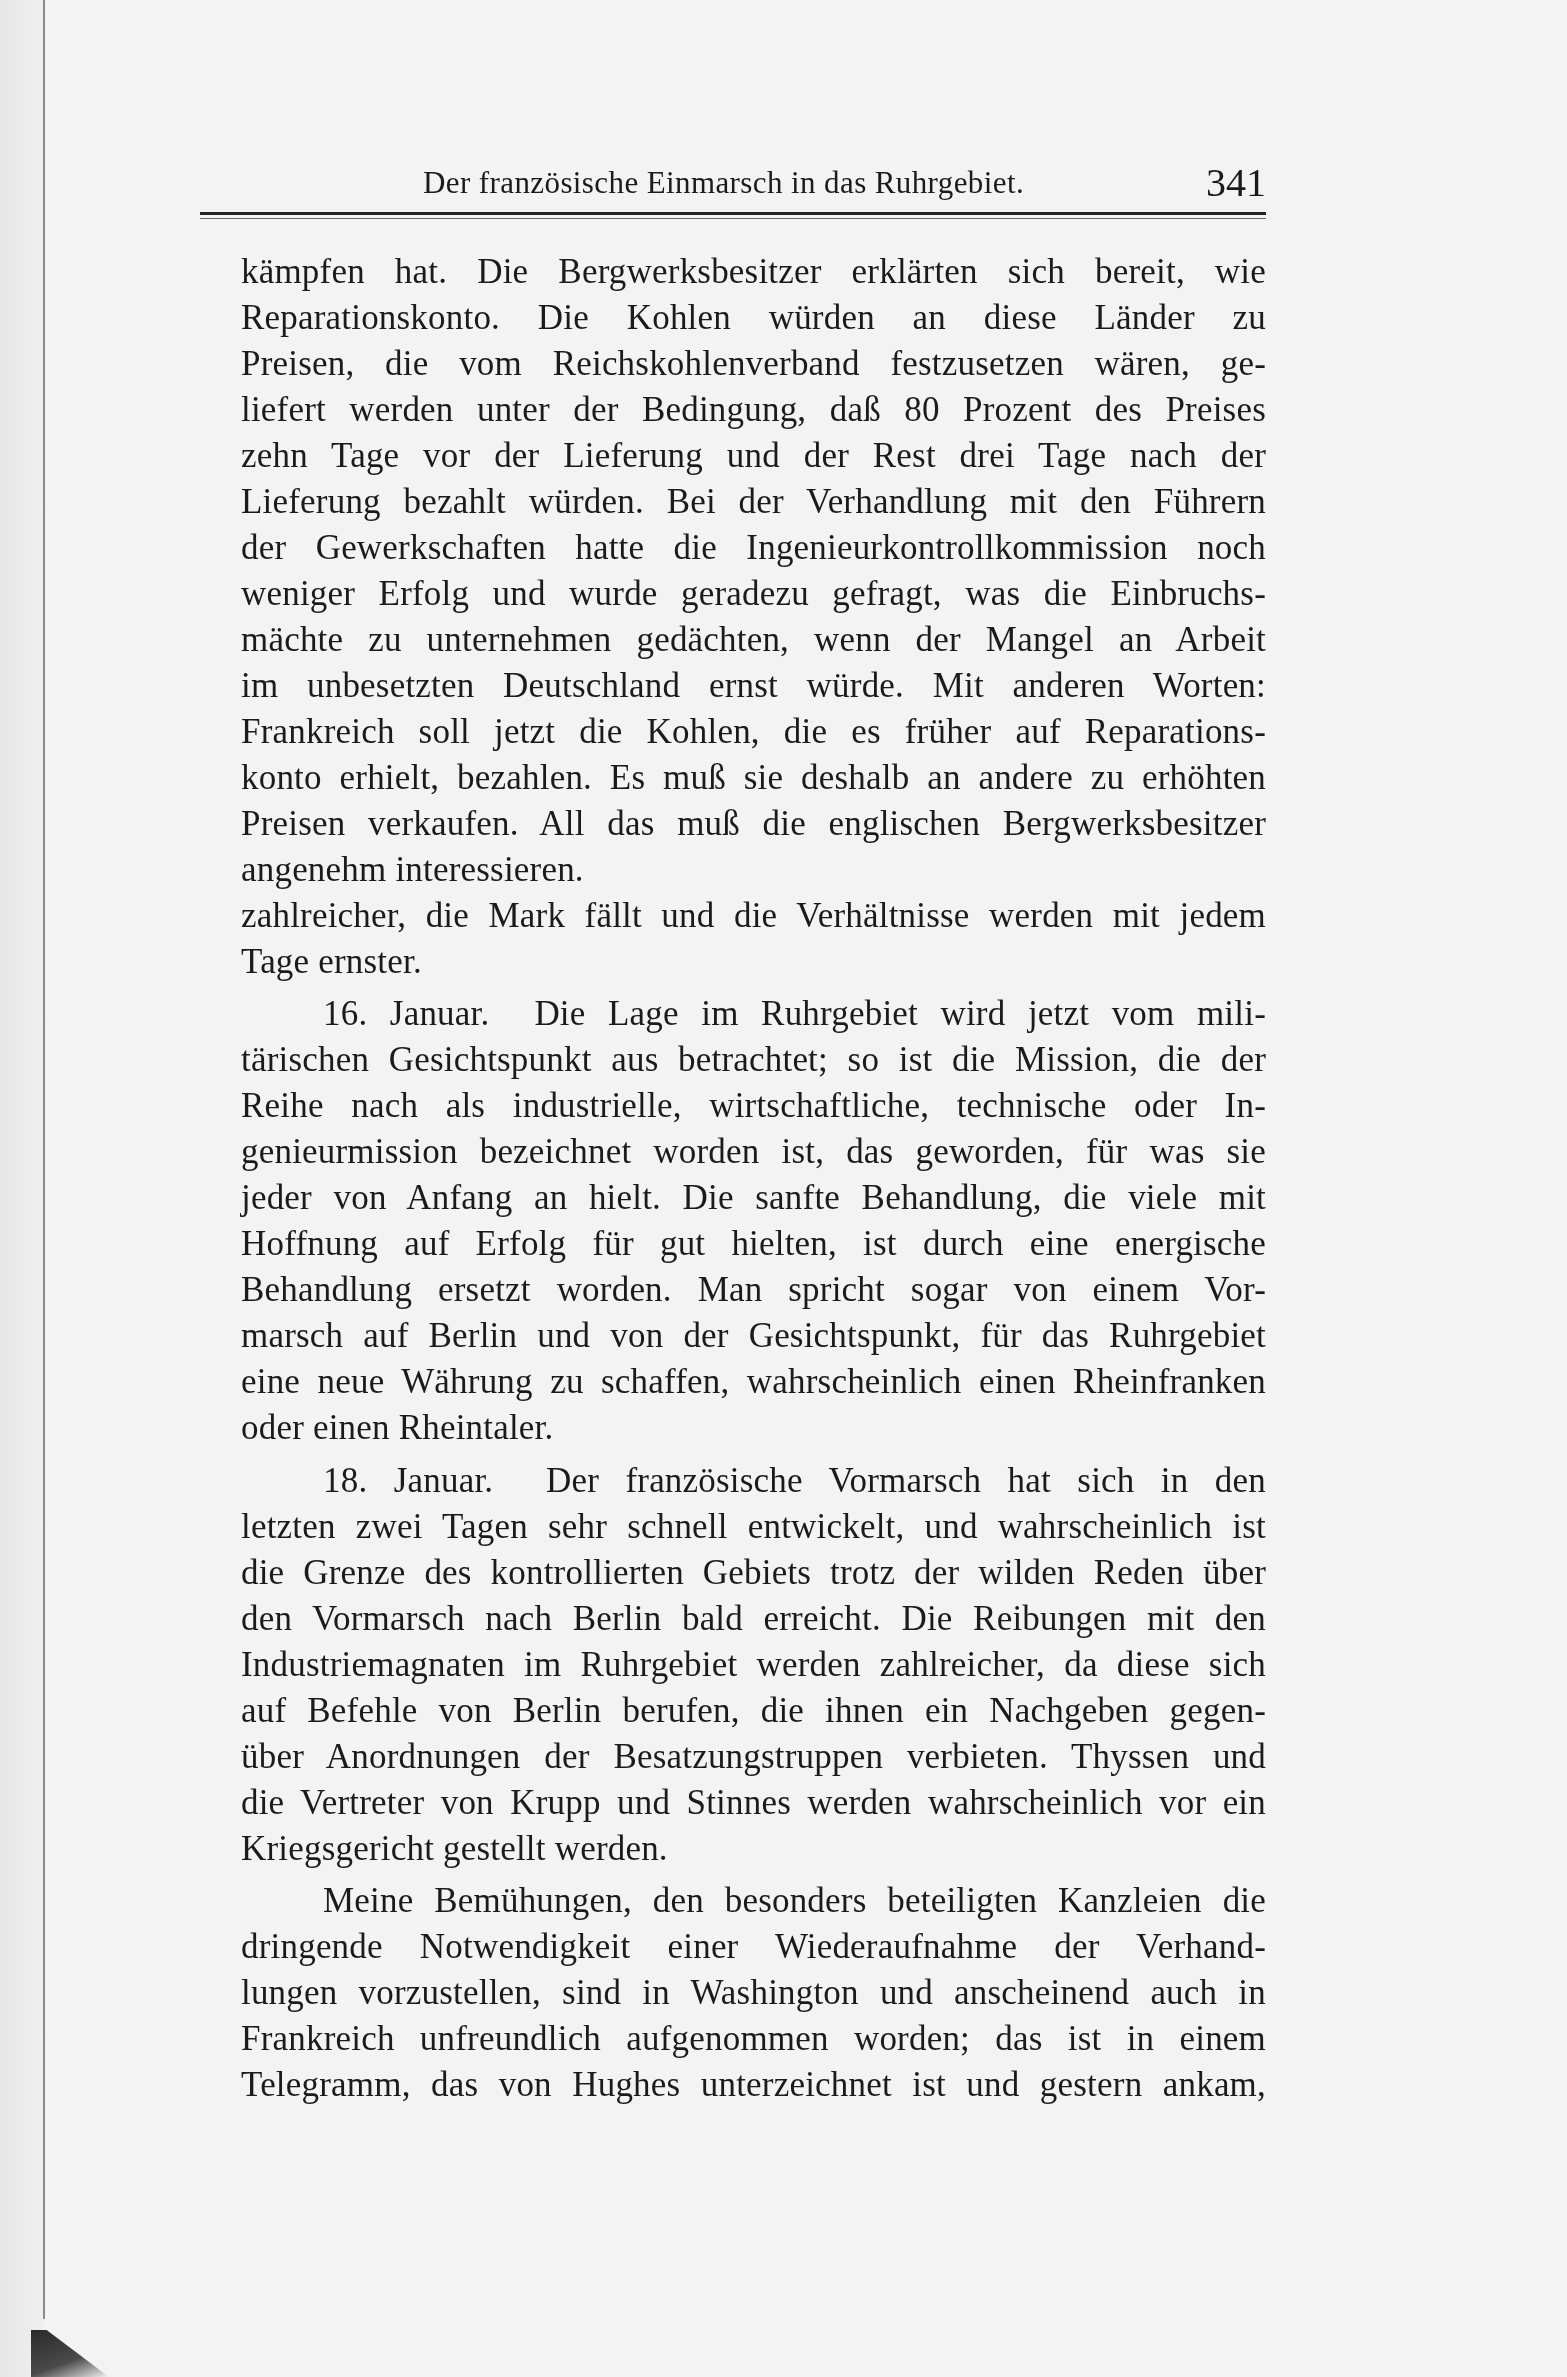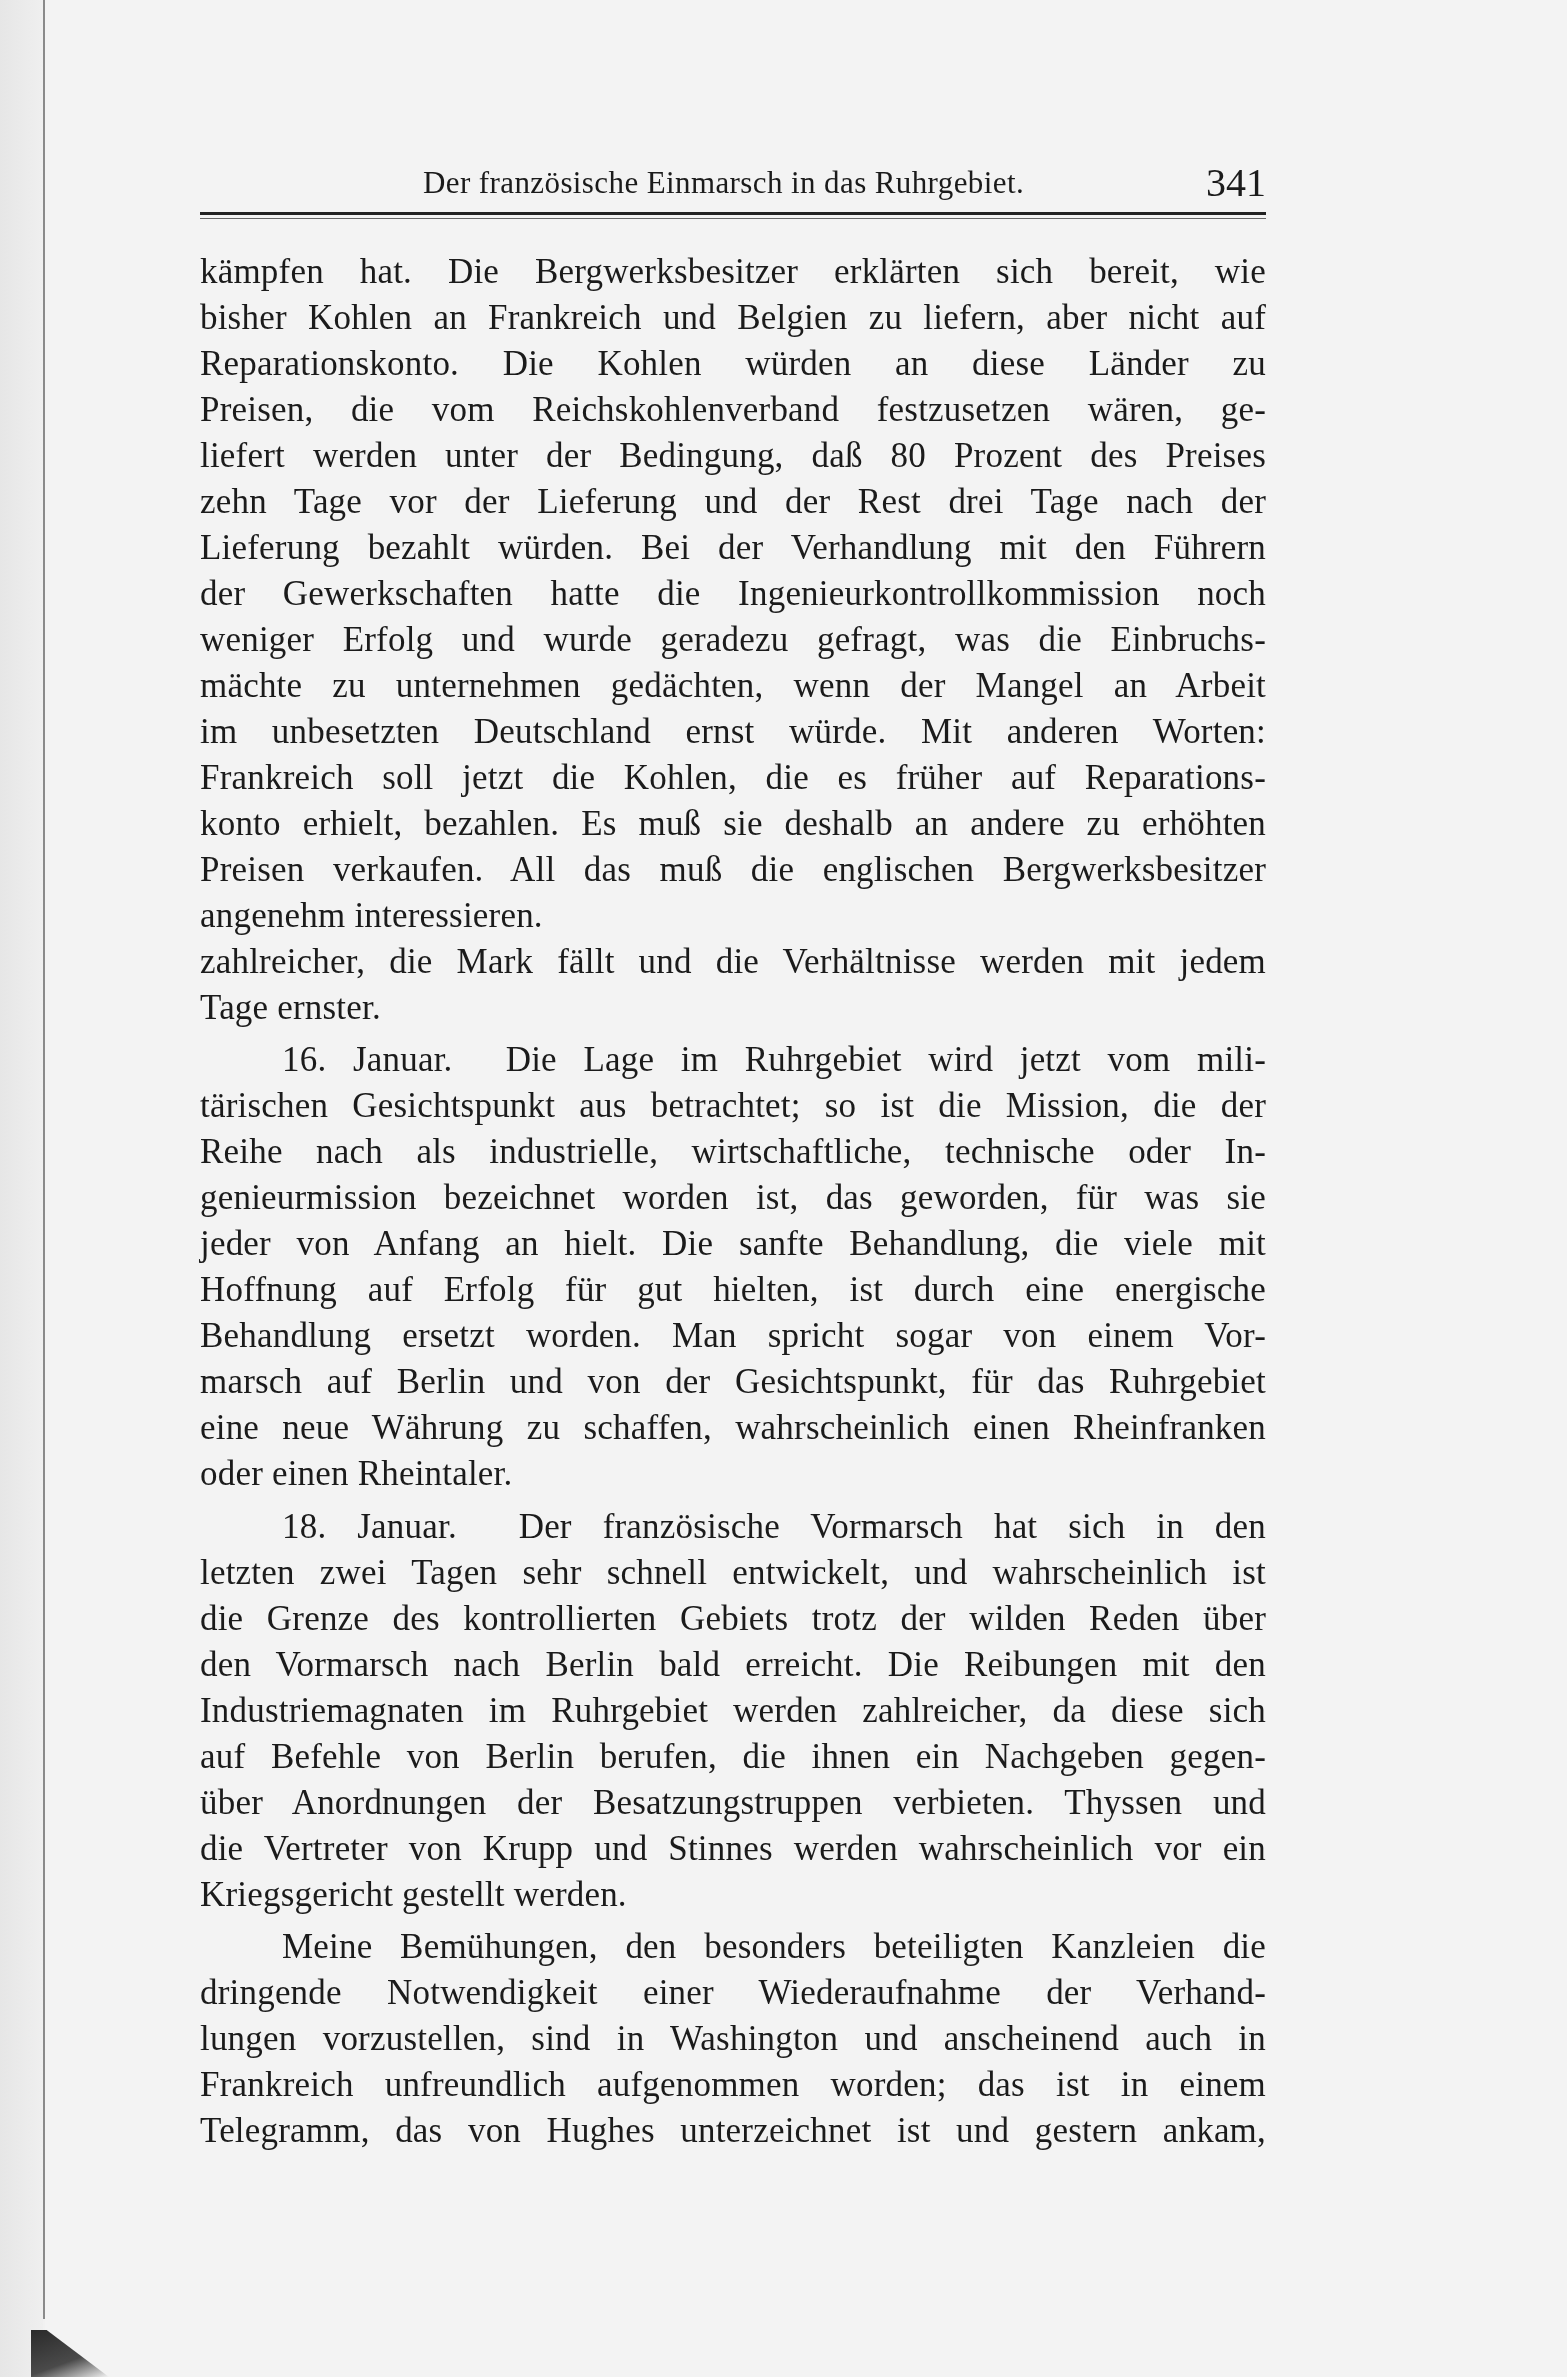--- a/index.html
+++ b/index.html
@@ -92,20 +92,21 @@
       width: 1066px;
     }
     .line {
       font-size: 35px;
       line-height: 46px;
       height: 46px;
       white-space: nowrap;
       text-align: justify;
       text-align-last: justify;
       letter-spacing: 0.2px;
+      margin-left: 41px;
     }
     .line.last {
       text-align-last: left;
     }
     .line.indent {
       padding-left: 82px;
     }
     .para-gap {
       height: 6.3px;
     }
@@ -125,21 +126,20 @@
   <span class="running-title">Der französische Einmarsch in das Ruhrgebiet.</span>
   <span class="page-number">341</span>
   <div class="head-rule"></div>
   <div class="head-rule-thin"></div>
 </div>
 
 <div class="body-text">
 
   <div>
     <div class="line">kämpfen hat.  Die Bergwerksbesitzer erklärten sich bereit, wie</div>
-    <div class="line">bisher Kohlen an Frankreich und Belgien zu liefern, aber nicht auf</div>
     <div class="line">Reparationskonto.  Die Kohlen würden an diese Länder zu</div>
     <div class="line">Preisen, die vom Reichskohlenverband festzusetzen wären, ge-</div>
     <div class="line">liefert werden unter der Bedingung, daß 80 Prozent des Preises</div>
     <div class="line">zehn Tage vor der Lieferung und der Rest drei Tage nach der</div>
     <div class="line">Lieferung bezahlt würden.  Bei der Verhandlung mit den Führern</div>
     <div class="line">der Gewerkschaften hatte die Ingenieurkontrollkommission noch</div>
     <div class="line">weniger Erfolg und wurde geradezu gefragt, was die Einbruchs-</div>
     <div class="line">mächte zu unternehmen gedächten, wenn der Mangel an Arbeit</div>
     <div class="line">im unbesetzten Deutschland ernst würde.  Mit anderen Worten:</div>
     <div class="line">Frankreich soll jetzt die Kohlen, die es früher auf Reparations-</div>

